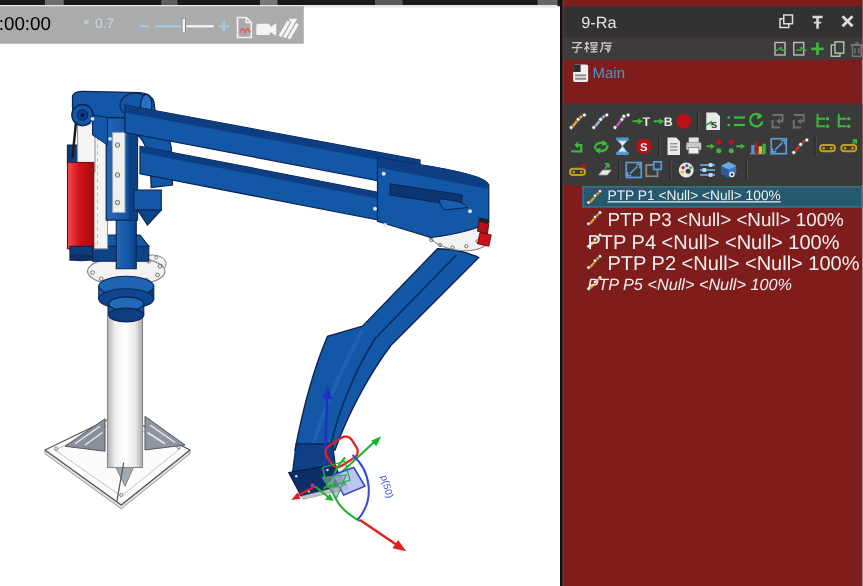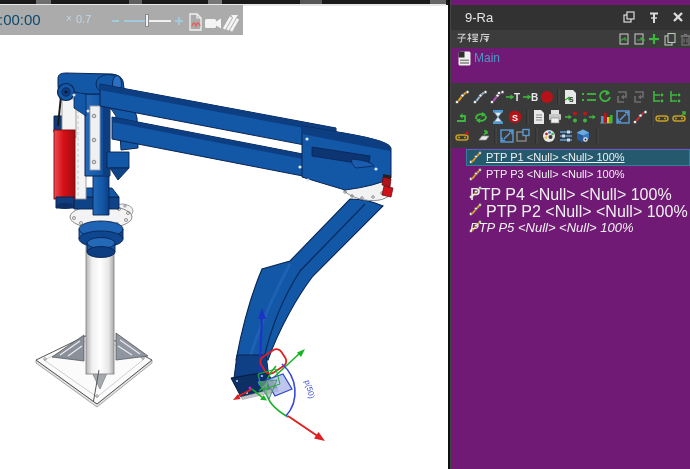--- a/index.html
+++ b/index.html
@@ -14,21 +14,21 @@
 <div class="abs" style="left:129px;top:0;width:13px;height:4px;background:#5f5f5f;"></div>
 <div class="abs" style="left:208px;top:0;width:14px;height:4px;background:#777;"></div>
 <div class="abs" style="left:300px;top:0;width:22px;height:4px;background:#585858;"></div>
 <div class="abs" style="left:430px;top:0;width:16px;height:4px;background:#666;"></div>
 <div class="abs" style="left:532px;top:0;width:14px;height:5px;background:#4a4a4a;"></div>
 <div class="abs" style="left:596px;top:0;width:17px;height:5px;background:#4f4f4f;"></div>
 <div class="abs" style="left:658px;top:0;width:22px;height:5px;background:#4a4a4a;"></div>
 <div class="abs" style="left:0;top:4px;width:446px;height:2px;background:#e8e8e8;"></div>
 
 <div class="abs" style="left:0;top:5px;width:243px;height:30px;background:#ababab;">
-  <div class="abs" style="left:-1px;top:6px;font-size:15px;color:#0c4a6e;">:00:00</div>
+  <div class="abs" style="left:-1px;top:6px;font-size:15px;color:#000000;">:00:00</div>
   <div class="abs" style="left:66px;top:8px;font-size:10px;color:#c2d8e8;">×</div>
   <div class="abs" style="left:76px;top:8px;font-size:11px;color:#c2d8e8;">0.7</div>
   <div class="abs" style="left:112px;top:14.5px;width:7px;height:2px;background:#a2cadc;"></div>
   <div class="abs" style="left:124px;top:15px;width:22px;height:1.5px;background:#a2cadc;"></div>
   <div class="abs" style="left:145px;top:9px;width:4px;height:13px;background:#f2f2f2;border:1px solid #8a8a8a;box-sizing:border-box;"></div>
   <div class="abs" style="left:149px;top:15px;width:22px;height:1.5px;background:#f0f0f0;"></div>
   <div class="abs" style="left:175px;top:14.5px;width:8px;height:2px;background:#a2cadc;"></div>
   <div class="abs" style="left:178px;top:11.5px;width:2px;height:8px;background:#a2cadc;"></div>
   <svg class="abs" style="left:187px;top:8px;" width="52" height="20" viewBox="0 0 52 20">
     <path d="M3,1 h7 l4,4 v12 h-11 z" fill="none" stroke="#f2f2f2" stroke-width="1.3"></path>
@@ -38,21 +38,21 @@
     <path d="M29,8.5 l5,-3 v10 l-5,-3 z" fill="#f4f4f4"></path>
     <g stroke="#f4f4f4" stroke-width="2.6">
       <line x1="37" y1="16" x2="44" y2="4"></line>
       <line x1="40.5" y1="17" x2="47.5" y2="5"></line>
       <line x1="44" y1="18" x2="51" y2="6"></line>
     </g>
     <path d="M44,2 h7 l-3.5,5 z" fill="#f4f4f4"></path>
   </svg>
 </div>
 
-<div class="abs" style="left:448px;top:0;width:242px;height:469px;background:#701a75;">
+<div class="abs" style="left:448px;top:0;width:242px;height:469px;background:#7f1d1d;">
   <div class="abs" style="left:0;top:0;width:2px;height:469px;background:#101010;"></div>
   <div class="abs" style="left:2px;top:0;width:1px;height:469px;background:#454545;"></div>
   <div class="abs" style="left:3px;top:5px;width:239px;height:25px;background:#323232;">
     <div class="abs" style="left:14px;top:5px;font-size:13px;color:#e6e6e6;">9-Ra</div>
     <svg class="abs" style="left:172px;top:6px;" width="62" height="14" viewBox="0 0 62 14">
       <rect x="1" y="4" width="7" height="7" fill="none" stroke="#dcdcdc" stroke-width="1.2"></rect>
       <rect x="4" y="1" width="7" height="7" fill="#323232" stroke="#dcdcdc" stroke-width="1.2"></rect>
       <line x1="27" y1="2.5" x2="35" y2="2.5" stroke="#dcdcdc" stroke-width="2"></line>
       <line x1="31" y1="2.5" x2="31" y2="12" stroke="#dcdcdc" stroke-width="2"></line>
       <line x1="28" y1="7" x2="34" y2="7" stroke="#dcdcdc" stroke-width="1.4"></line>
@@ -306,21 +306,21 @@
 <circle cx="7" cy="5.6" r="1.4" fill="#fff" stroke="#444" stroke-width="0.6"></circle>
 <circle cx="11" cy="2" r="1.4" fill="#fff" stroke="#444" stroke-width="0.6"></circle>
   </svg>
 <div class="abs" style="left:486px;top:151.0px;font-size:11px;color:#f0f0f0;white-space:pre;text-decoration:underline;">PTP P1 &lt;Null&gt; &lt;Null&gt; 100%</div>
 <svg class="abs" style="left:469px;top:168.4px;" width="13" height="13" viewBox="0 0 13 13">
 <path d="M2,11 C3.8,11 4.2,9.2 5.8,7.6 C7.2,6.2 7.6,5.4 9,4 C9.8,3.2 10.4,2.6 11.2,2.2" fill="none" stroke="#e8a020" stroke-width="1.9"></path>
 <circle cx="1.8" cy="11" r="1.4" fill="#fff" stroke="#444" stroke-width="0.6"></circle>
 <circle cx="7" cy="5.6" r="1.4" fill="#fff" stroke="#444" stroke-width="0.6"></circle>
 <circle cx="11" cy="2" r="1.4" fill="#fff" stroke="#444" stroke-width="0.6"></circle>
   </svg>
-<div class="abs" style="left:486px;top:168.3px;font-size:11px;color:#f0f0f0;white-space:pre;">PTP P3 &lt;Null&gt; &lt;Null&gt; 100%</div>
+<div class="abs" style="left:486px;top:168.3px;font-size:15px;color:#f0f0f0;white-space:pre;">PTP P3 &lt;Null&gt; &lt;Null&gt; 100%</div>
 <svg class="abs" style="left:469px;top:185.7px;" width="13" height="13" viewBox="0 0 13 13">
 <path d="M2,11 C3.8,11 4.2,9.2 5.8,7.6 C7.2,6.2 7.6,5.4 9,4 C9.8,3.2 10.4,2.6 11.2,2.2" fill="none" stroke="#e8a020" stroke-width="1.9"></path>
 <circle cx="1.8" cy="11" r="1.4" fill="#fff" stroke="#444" stroke-width="0.6"></circle>
 <circle cx="7" cy="5.6" r="1.4" fill="#fff" stroke="#444" stroke-width="0.6"></circle>
 <circle cx="11" cy="2" r="1.4" fill="#fff" stroke="#444" stroke-width="0.6"></circle>
   </svg>
 <div class="abs" style="left:470px;top:185.6px;font-size:16px;color:#f0f0f0;white-space:pre;">PTP P4 &lt;Null&gt; &lt;Null&gt; 100%</div>
 <svg class="abs" style="left:469px;top:203.0px;" width="13" height="13" viewBox="0 0 13 13">
 <path d="M2,11 C3.8,11 4.2,9.2 5.8,7.6 C7.2,6.2 7.6,5.4 9,4 C9.8,3.2 10.4,2.6 11.2,2.2" fill="none" stroke="#e8a020" stroke-width="1.9"></path>
 <circle cx="1.8" cy="11" r="1.4" fill="#fff" stroke="#444" stroke-width="0.6"></circle>

